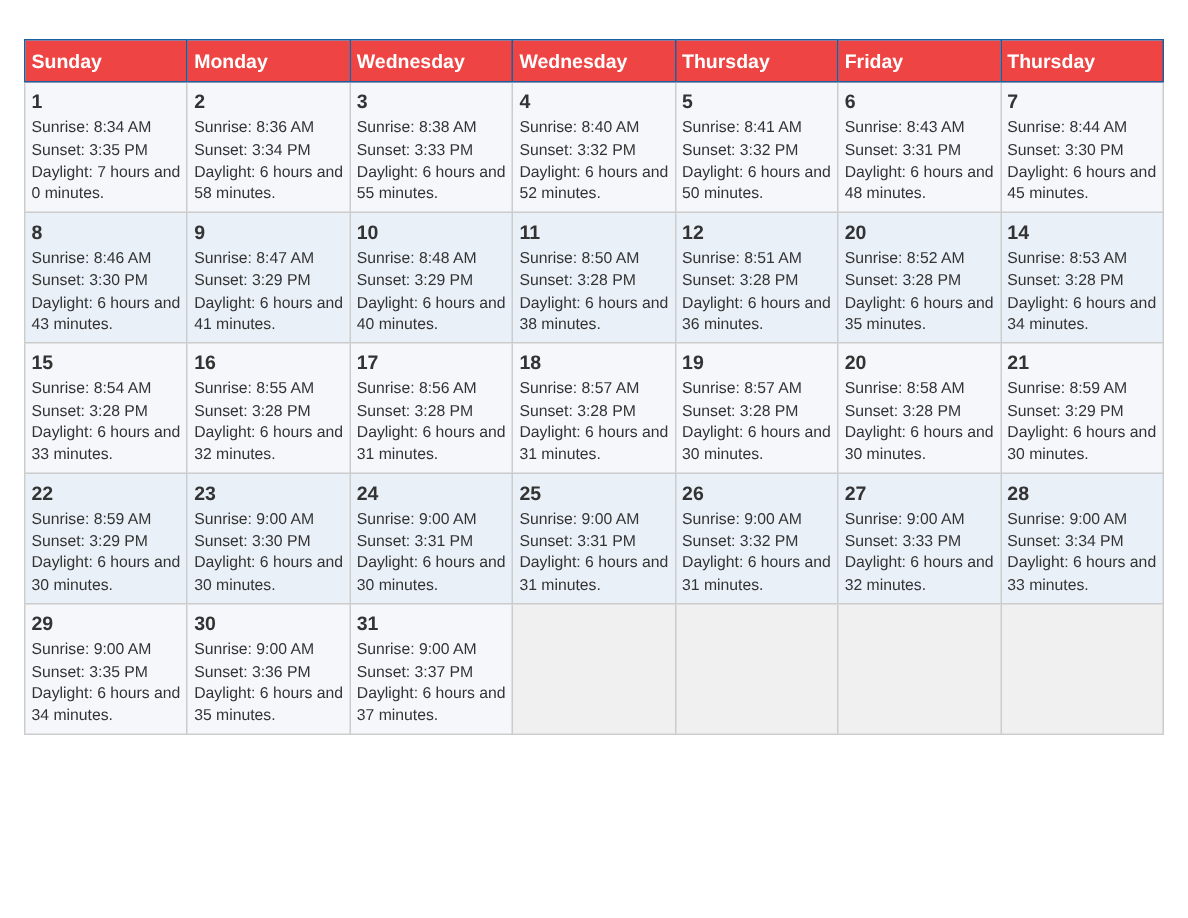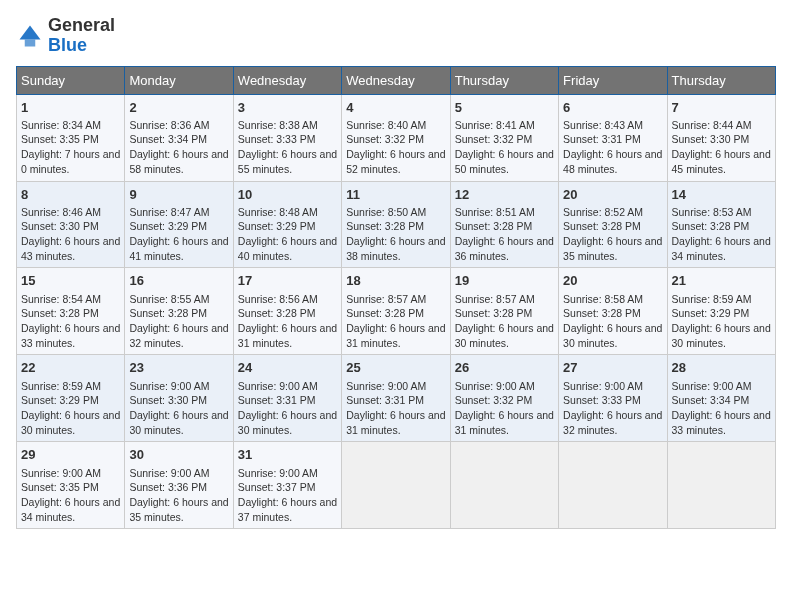--- a/index.html
+++ b/index.html
@@ -43,26 +43,26 @@
     .location {
       font-size: 15px;
       color: #555;
     }
     .calendar {
       width: 100%;
       border-collapse: collapse;
       font-size: 11px;
     }
     .calendar thead tr th {
-      background-color: #737373;
+      background-color: #ef4444;
       color: #fff;
       padding: 6px 4px;
       text-align: left;
       font-size: 13px;
-      font-weight: normal;
+      font-weight: bold;
       border: 1px solid #1a5fa0;
     }
     .calendar tbody tr td {
       vertical-align: top;
       padding: 4px 4px;
       border: 1px solid #ccc;
       background: #fff;
       width: 108px;
       min-height: 70px;
       color: #333;
@@ -85,30 +85,20 @@
       color: #333;
     }
     td.empty {
       background: #f0f0f0 !important;
     }
   </style>
 </head>
 <body>
 
 <div class="header">
-  <div class="logo">
-    <svg class="logo-icon" viewBox="0 0 32 32">
-      <polygon points="16,4 28,20 4,20" fill="#2878c8"></polygon>
-      <rect x="10" y="20" width="12" height="8" fill="#2878c8" opacity="0.7"></rect>
-    </svg>
-    <div class="logo-text">
-      <span class="general">General</span><br>
-      <span class="blue">Blue</span>
-    </div>
-  </div>
 </div>
 
 <table class="calendar">
   <thead>
     <tr id="header-row">
         <th>Sunday</th>
         <th>Monday</th>
         <th>Wednesday</th>
         <th>Wednesday</th>
         <th>Thursday</th>

